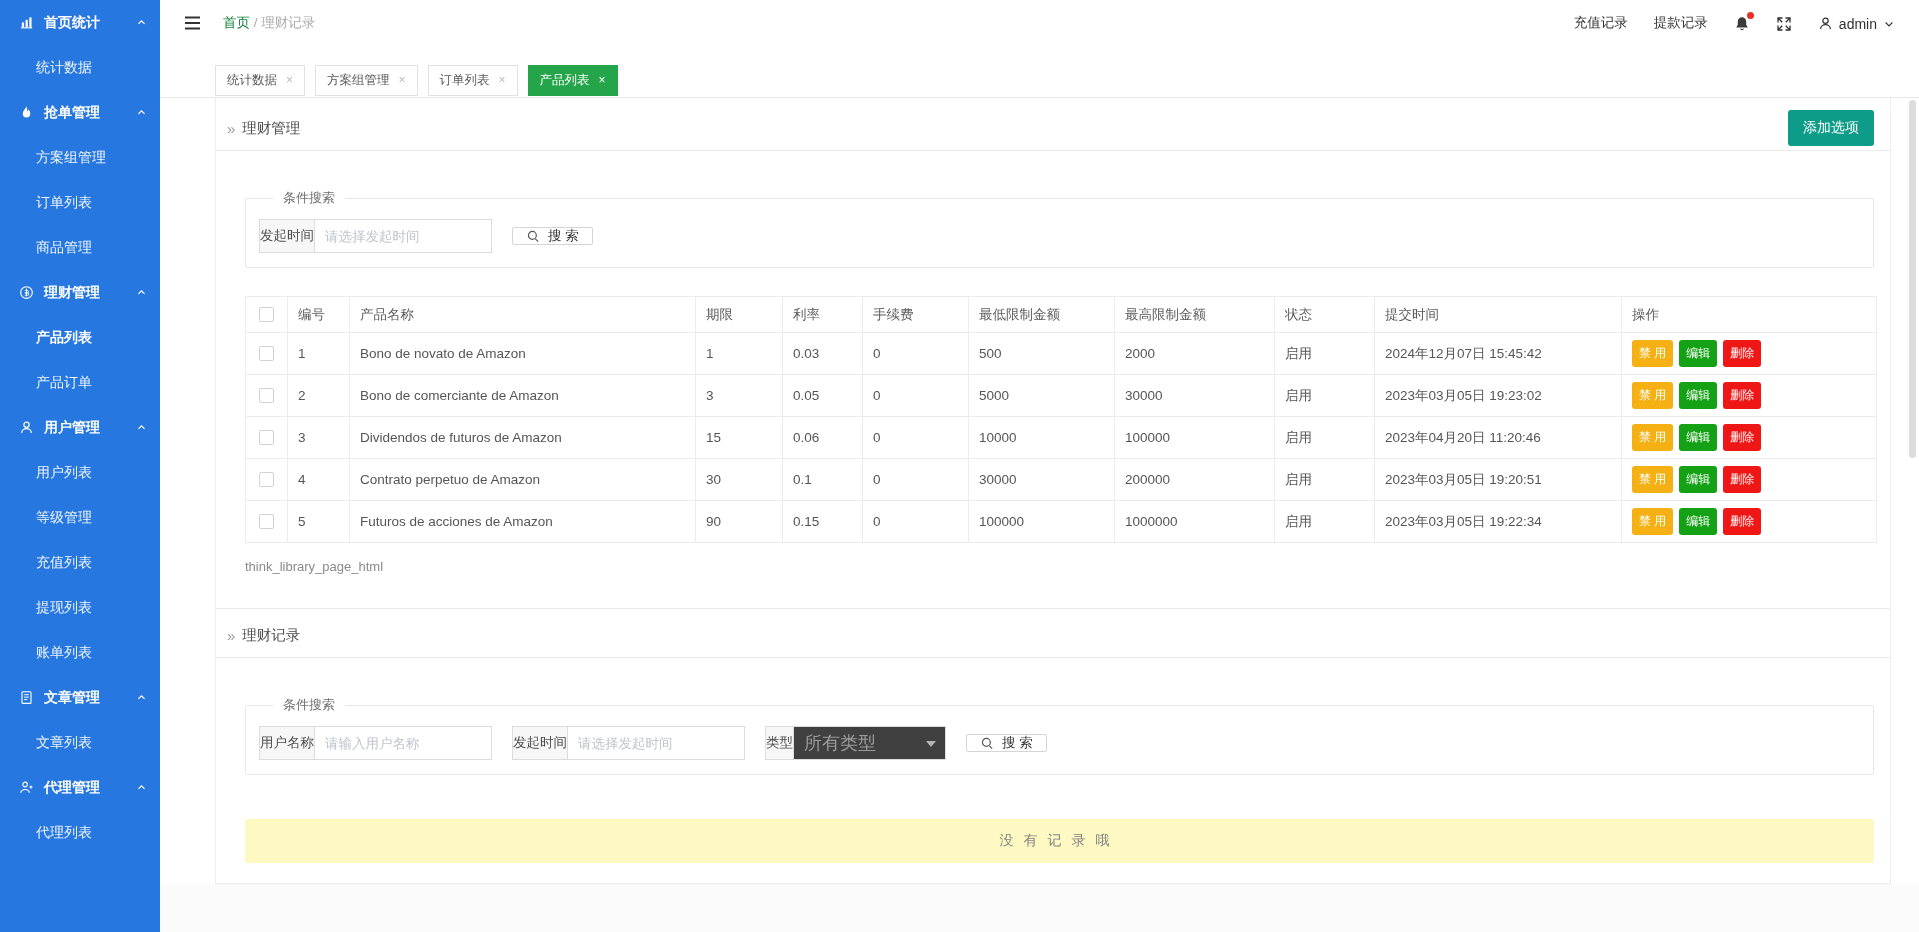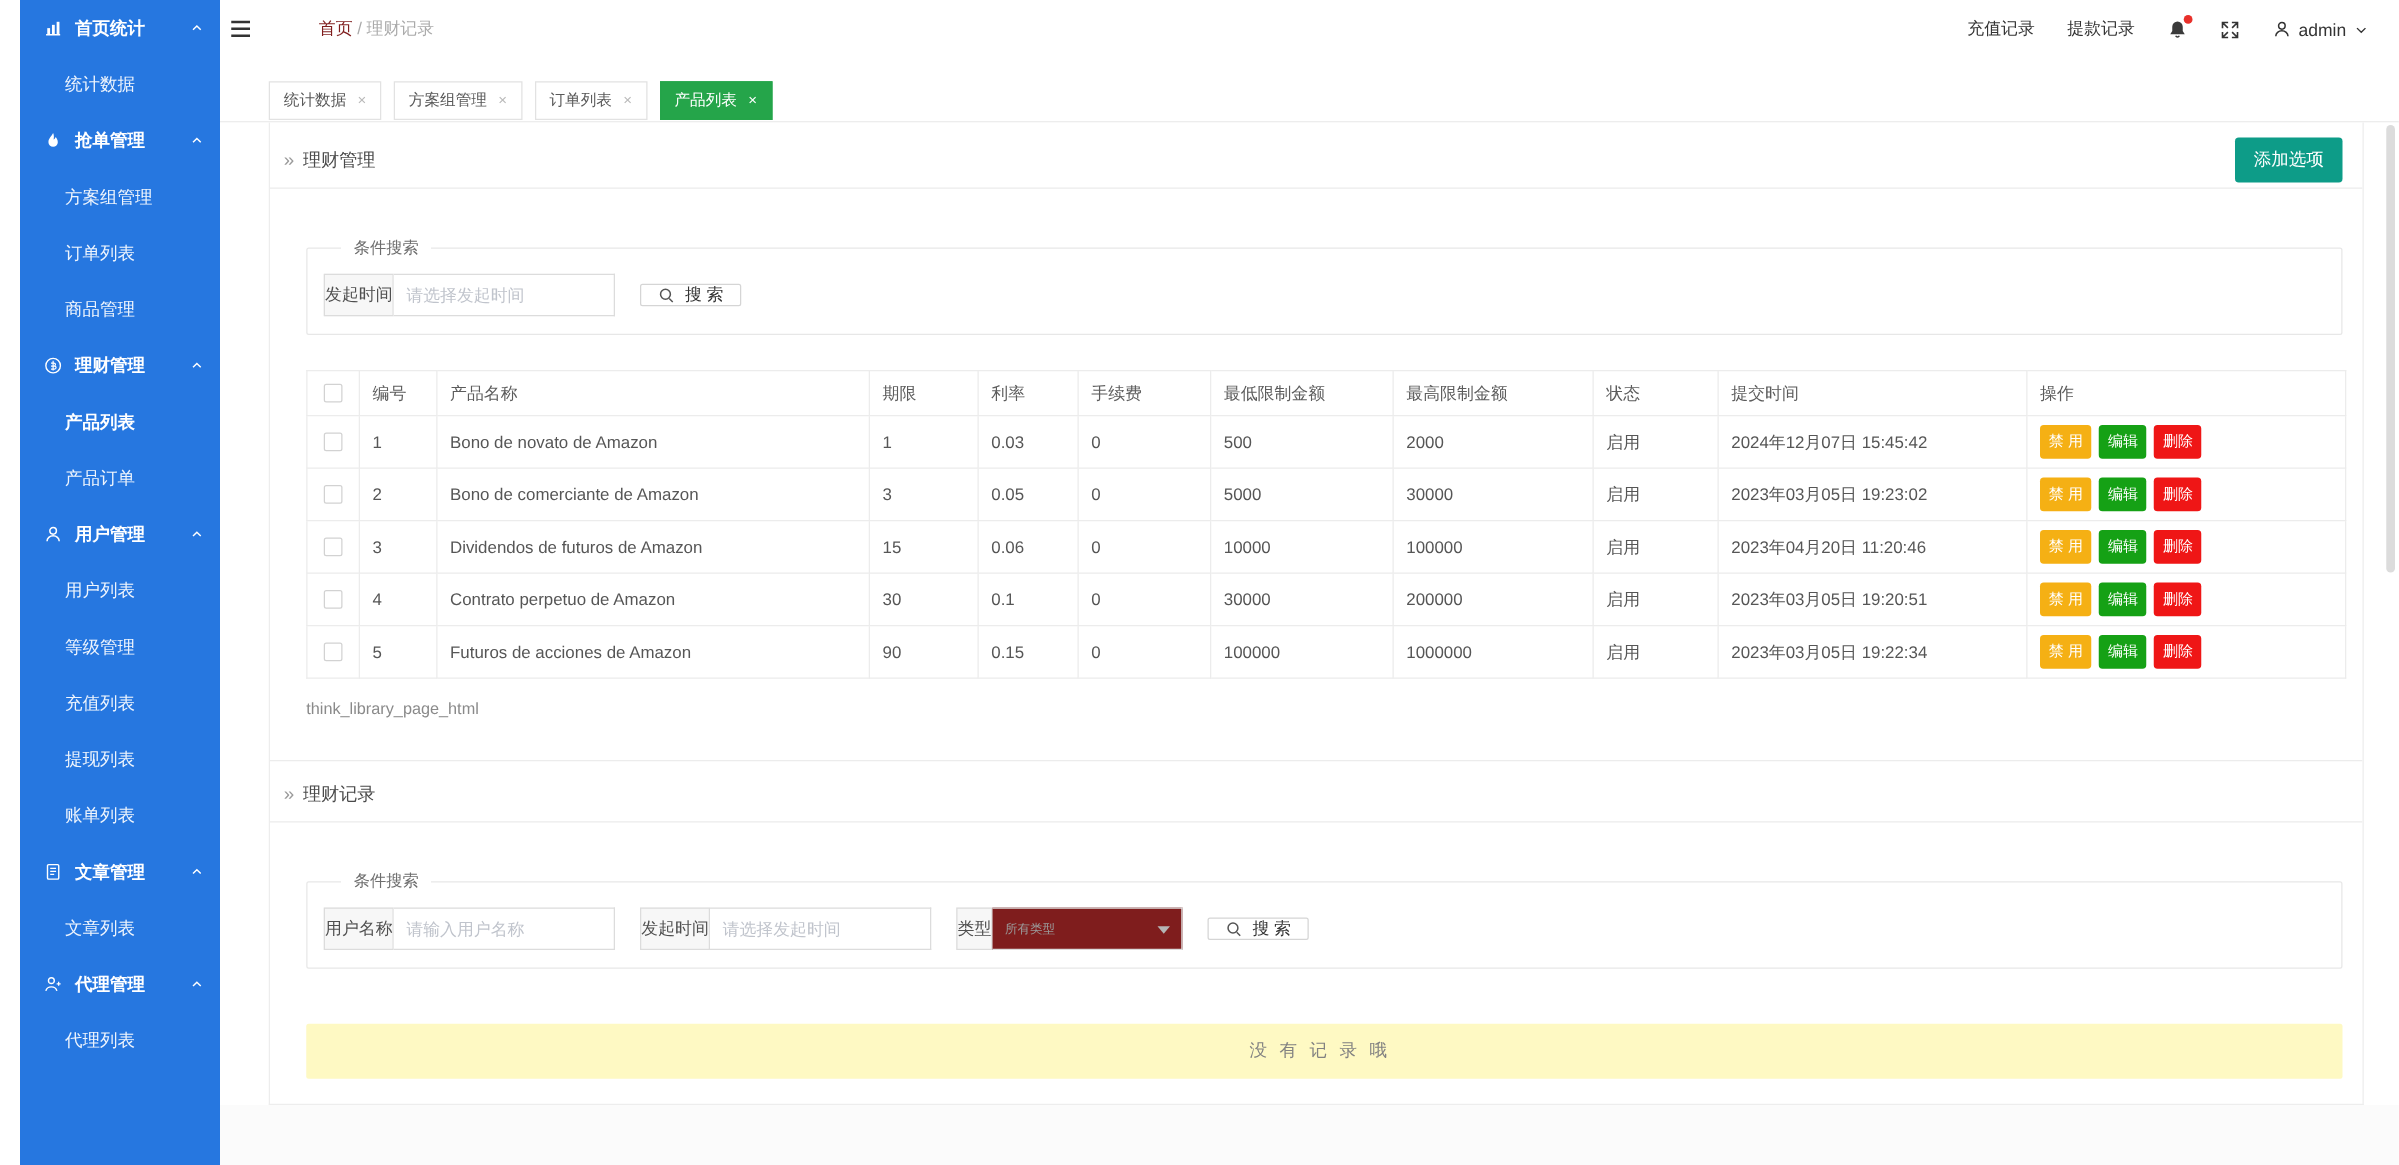--- a/index.html
+++ b/index.html
@@ -1,32 +1,32 @@
 <!DOCTYPE html>
 <html style="--tab-green: #25A54A;"><head>
 <meta charset="utf-8">
 <style>
   * { box-sizing: border-box; margin: 0; padding: 0; }
   html,body { width:1919px; height:932px; overflow:hidden; }
   body { font-family:"Liberation Sans","DejaVu Sans",sans-serif; background:#fff; color:#555; }
 
   
-  .sidebar { position:absolute; left:16px; top:0; width:160px; height:932px; background:#2677E0; overflow:hidden; z-index:5; }
+  .sidebar { position:absolute; left:0; top:0; width:160px; height:932px; background:#2677E0; overflow:hidden; z-index:5; }
   .side-item { height:45px; display:flex; align-items:center; cursor:pointer; font-size:14px; color:rgba(255,255,255,.93); }
   .side-item.group { padding-left:19px; font-weight:600; color:#fff; }
   .side-item.child { padding-left:36px; font-weight:400; }
   .side-item.active { font-weight:700; color:#fff; }
   .s-icon { display:inline-flex; width:17px; margin-right:8px; align-items:center; }
   .chev { margin-left:auto; margin-right:13px; display:inline-flex; }
 
   
   .topbar { position:absolute; left:160px; top:0; right:0; height:45px; background:#fff; display:flex; align-items:center; padding:0 24px; }
   .burger { display:inline-flex; margin-right:22px; cursor:pointer; }
   .crumb { font-size:13.5px; }
-  .crumb .home { color:#7f1d1d; cursor:pointer;margin-left:32px; }
+  .crumb .home { color:#15803d; cursor:pointer; }
   .crumb .sep, .crumb .cur { color:#aaa; }
   .top-right { margin-left:auto; display:flex; align-items:flex-end; gap:26px; }
   .top-link { font-size:13.5px; color:#333; cursor:pointer; }
   .icon-btn { position:relative; display:inline-flex; cursor:pointer; }
   .red-dot { position:absolute; top:-3px; right:-4px; width:7px; height:7px; border-radius:50%; background:#e8302a; }
   .user-box { display:flex; align-items:center; gap:6px; font-size:14px; color:#333; cursor:pointer; }
 
   
   .tabbar { position:absolute; left:160px; top:45px; right:0; height:53px; background:#fff; border-bottom:1px solid #e7e7e7; display:flex; align-items:center; padding:18px 0 0 55px; gap:10px; }
   .tab { display:inline-flex; align-items:center; gap:9px; border:1px solid #e2e2e2; background:#fff; color:#595959; font-size:12.5px; padding:6px 11px; cursor:pointer; }
@@ -44,21 +44,21 @@
   .rule { height:1px; background:#ececec; margin-top:4px; }
   .add-btn { margin-left:auto; background:#0D9C88; color:#fff; border:none; border-radius:3px; font-size:14px; padding:9px 15px; cursor:pointer; font-family:inherit; }
 
   fieldset.search { margin:38px 16px 0 29px; border:1px solid #e7e7e7; border-radius:2px; padding:12px 16px 14px 13px; }
   fieldset.search legend { margin-left:14px; padding:0 10px; font-size:13px; color:#6e6e6e; }
   .form-row { display:flex; align-items:center; gap:20px; }
   .igroup { display:inline-flex; height:34px; }
   .addon { display:inline-flex; align-items:center; padding:0 0; border:1px solid #dcdcdc; background:#f7f7f7; font-size:13.5px; color:#4f4f4f; white-space:nowrap; }
   .tinput { height:34px; width:177px; border:1px solid #dcdcdc; border-left:none; padding:0 10px; font-size:13.5px; color:#333; font-family:inherit; outline:none; }
   .tinput::placeholder { color:#c0c4cc; }
-  .tselect { position:relative; display:inline-flex; align-items:center; width:152px; border:1px solid #dcdcdc; border-left:none; padding:0 10px; font-size:10px; color:#9b9b9b; cursor:pointer; background:#7f1d1d; }
+  .tselect { position:relative; display:inline-flex; align-items:center; width:152px; border:1px solid #dcdcdc; border-left:none; padding:0 10px; font-size:18px; color:#9b9b9b; cursor:pointer; background:#404040; }
   .tri { position:absolute; right:9px; top:14px; width:0; height:0; border-left:5px solid transparent; border-right:5px solid transparent; border-top:6px solid #b5b5b5; }
   .search-btn { display:inline-flex; align-items:center; gap:7px; height:18px; padding:0 13px; background:#fff; border:1px solid #d5d5d5; border-radius:2px; font-size:13.5px; color:#333; cursor:pointer; font-family:inherit; }
 
   table.grid { margin:28px 16px 0 29px; border-collapse:collapse; table-layout:fixed; width:1631px; }
   .grid th, .grid td { border:1px solid #ececec; text-align:left; font-weight:400; font-size:13.5px; color:#565656; padding:0 10px; overflow:hidden; white-space:nowrap; }
   .grid th { height:36px; color:#5c5c5c; }
   .grid td { height:42px; }
   .cbx { display:inline-block; width:15px; height:15px; border:1px solid #d2d2d2; border-radius:2px; background:#fff; vertical-align:middle; cursor:pointer; }
   .cbx-cell { text-align:center !important; padding:0 !important; }
   .act-btn { border:none; border-radius:3px; color:#fff; font-size:12px; padding:5px 7px; margin-right:6px; cursor:pointer; font-family:inherit; }

